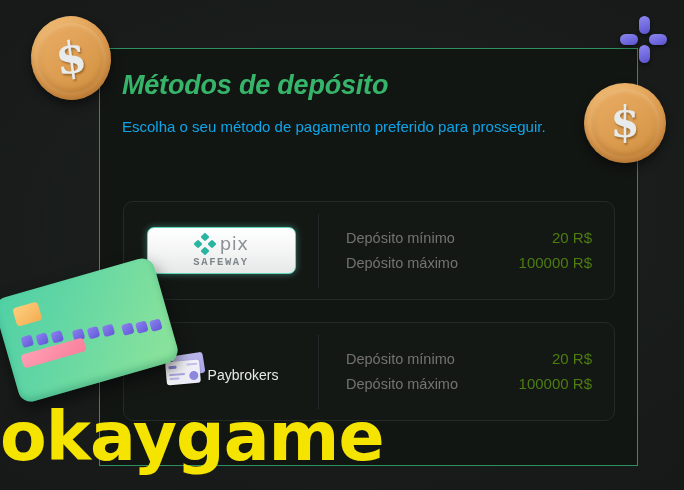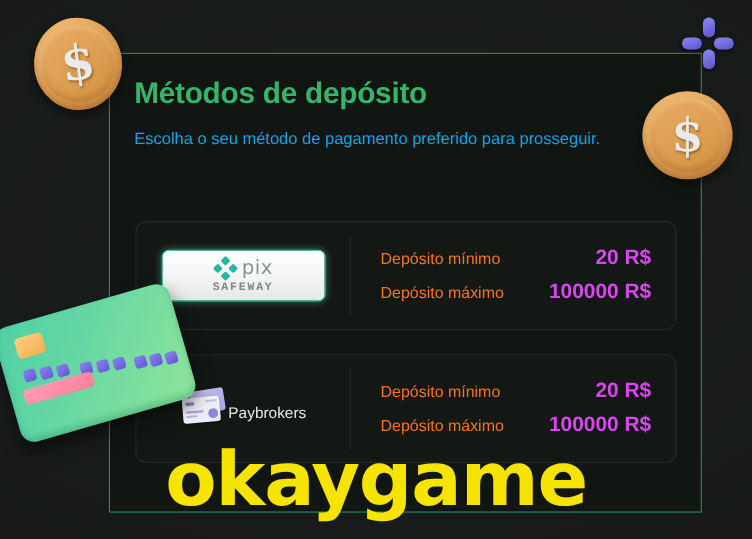--- a/index.html
+++ b/index.html
@@ -34,20 +34,21 @@
     z-index: 5;
   }
 
   .panel-title {
     position: absolute;
     left: 22px; top: 21px;
     font-size: 27px;
     font-weight: bold;
     color: #36b56a;
     letter-spacing: -0.2px;
+    font-style: italic;
   }
   .panel-sub {
     position: absolute;
     left: 22px; top: 66px;
     width: 460px;
     font-size: 15px;
     line-height: 1.55;
     color: #0ea5e9;
   }
 
@@ -88,26 +89,26 @@
     padding: 0 22px 0 27px;
   }
   .info-line {
     display: flex;
     justify-content: space-between;
     align-items: baseline;
     line-height: 1.62;
   }
   .info-label {
     font-size: 14.5px;
-    color: #f97316;
+    color: #737373;
   }
   .info-value {
-    font-size: 19px;
-    color: #d946ef;
-    font-weight: bold;
+    font-size: 15px;
+    color: #4d7c0f;
+    font-weight: normal;
   }
 
   
   .pix-card {
     width: 149px; height: 47px;
     background: linear-gradient(180deg,#ffffff 0%,#f3f4f4 55%,#e6e8e8 100%);
     border-radius: 7px;
     border: 1px solid #5fd6bc;
     box-shadow: 0 0 7px rgba(95,214,188,0.45);
     display: flex;
@@ -252,21 +253,21 @@
   .pb-front .b3 { left: 3px; top: 16px; width: 10px; height: 2px; opacity: .55; }
   .pb-front .circ {
     left: 23px; top: 11px; width: 9px; height: 9px; border-radius: 50%;
   }
   .pb-front .top-dots { left: 21px; top: 3px; width: 11px; height: 2px; opacity: .45; }
 
   
   .watermark {
     position: absolute;
     left: 0; right: 0; top: 403px;
-    text-align: center;
+    text-align: left;
     font-size: 68px;
     font-weight: bold;
     color: #f5e300;
     letter-spacing: -1px;
     z-index: 40;
     line-height: 1;
     font-family: "DejaVu Sans", sans-serif;
   }
 </style>
 </head>

